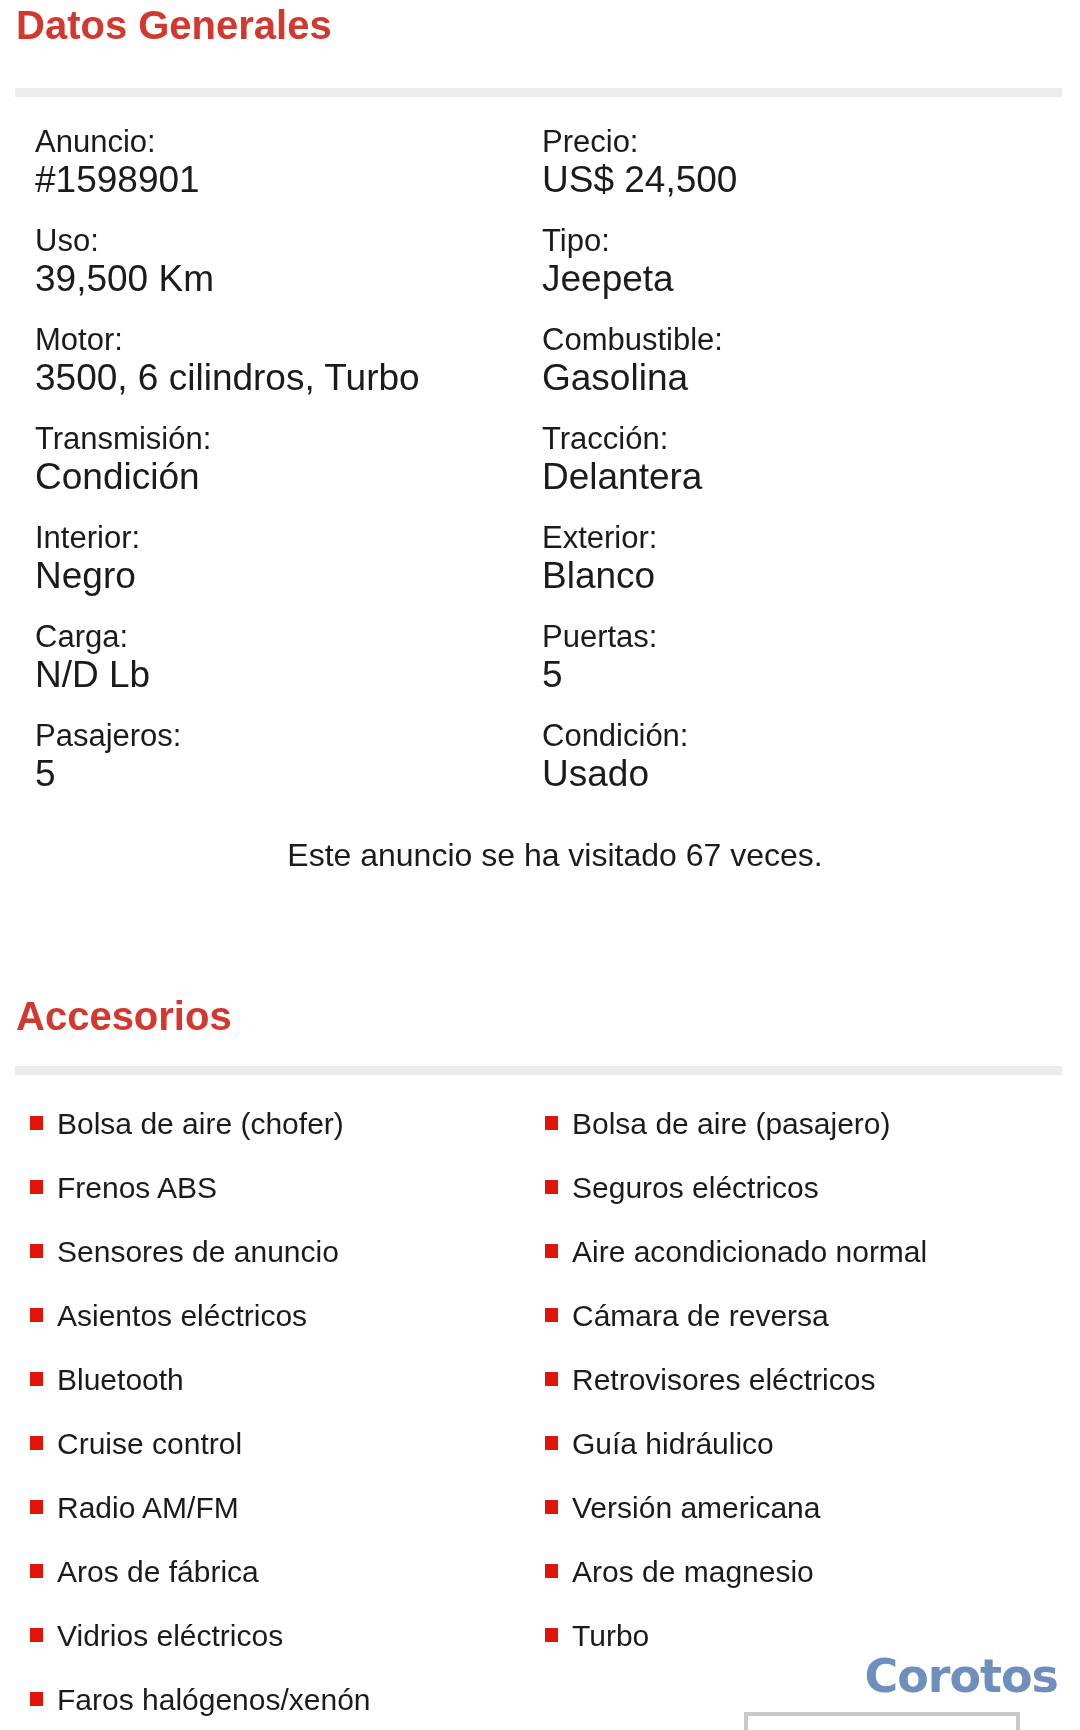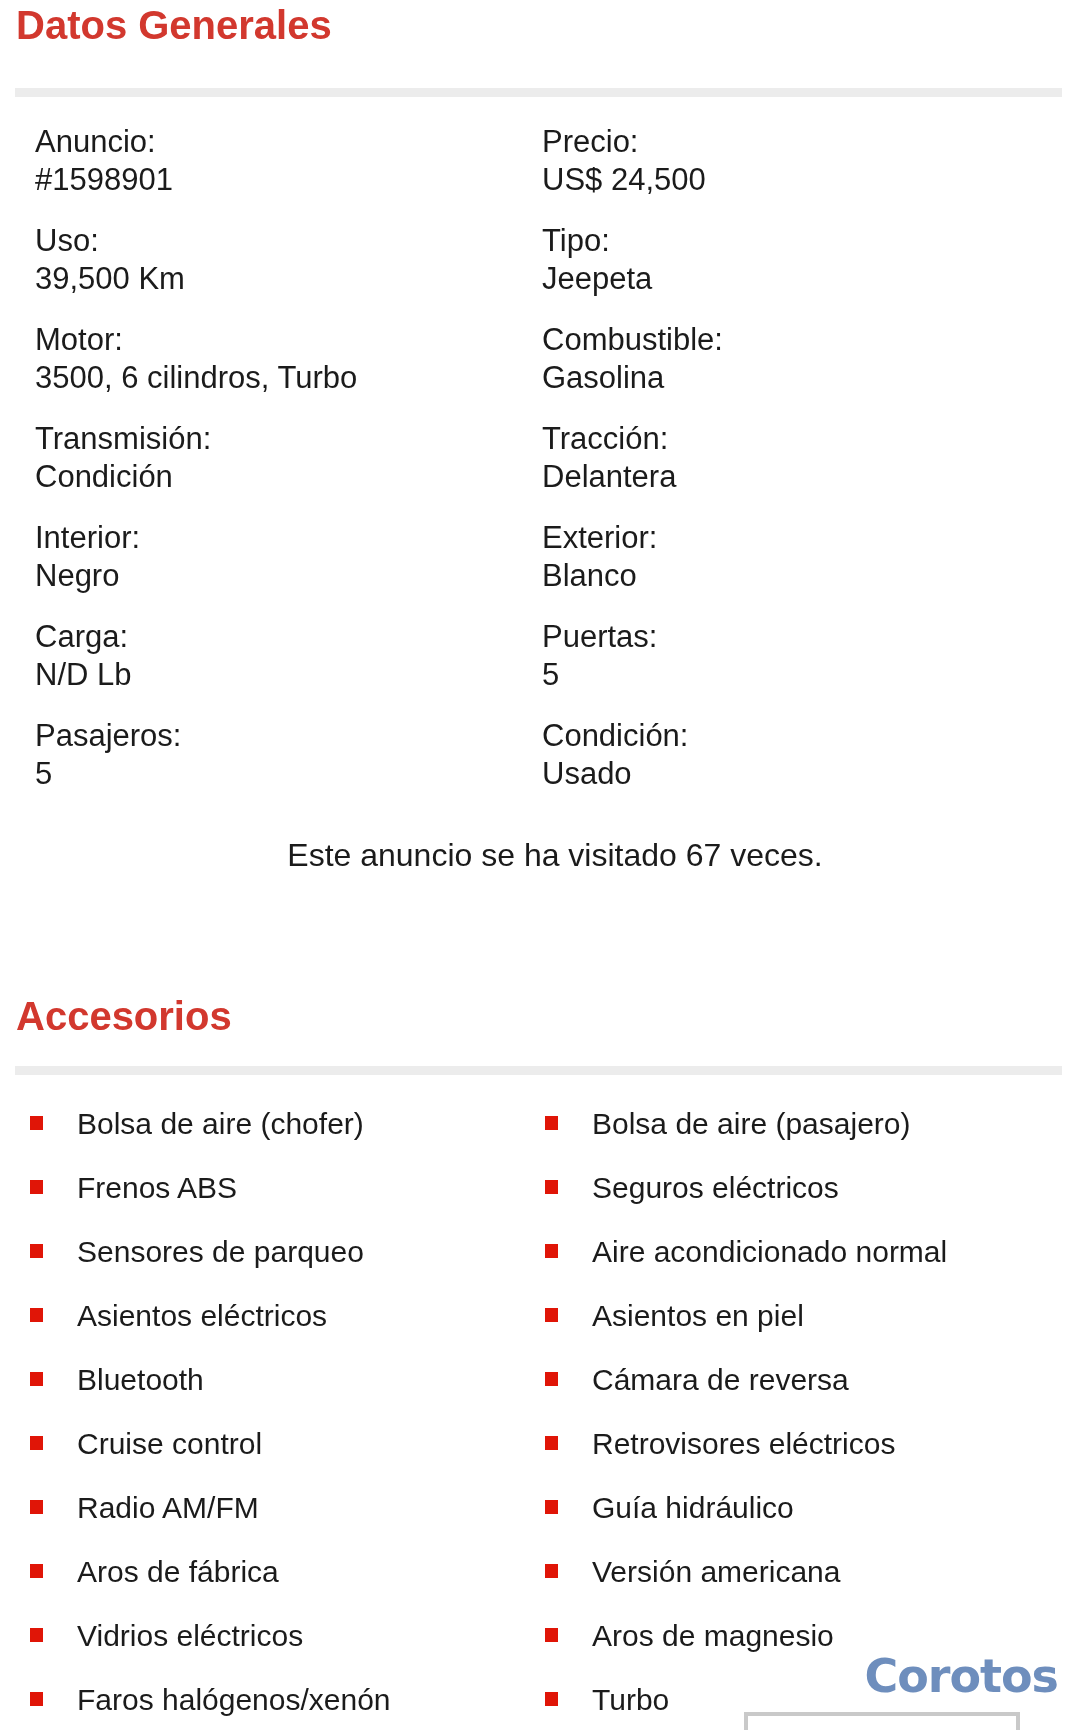--- a/index.html
+++ b/index.html
@@ -17,31 +17,31 @@
   .divider.second { margin-top:27px; }
 
   .datos-grid {
     display:grid; grid-auto-flow:column;
     grid-template-rows:repeat(7, auto);
     grid-template-columns:507px auto;
     margin:26px 0 0 35px;
   }
   .pair { margin-bottom:23px; }
   .pair .label { font-weight:400; font-size:31px; line-height:38px; }
-  .pair .value { font-weight:400; font-size:31px; line-height:38px; }
+  .pair .value { font-weight:400; font-size:37px; line-height:38px; }
 
   .visited-note { margin:22px 0 0 30px; font-size:32px; line-height:34px;text-align:center; }
 
   .acc-grid {
     display:grid; grid-auto-flow:column;
     grid-template-rows:repeat(10, auto);
     grid-template-columns:515px auto;
     margin:33px 0 0 30px;
   }
-  .acc-item { display:flex; align-items:flex-start; margin-bottom:32px;gap:20px; }
+  .acc-item { display:flex; align-items:flex-start; margin-bottom:32px; }
   .acc-item .bullet { width:13px; height:14px; background:#e01507; margin:8px 14px 0 0; flex:none; }
   .acc-item .acc-label { font-size:30px; line-height:32px; }
 
   .logo {
     position:absolute; top:1652px; right:22px;
     font-family:"DejaVu Sans", sans-serif;
     font-weight:800; font-size:46px; line-height:48px;
     color:#6e8ebd; letter-spacing:-1px;
     cursor:pointer;
   }
@@ -127,21 +127,21 @@
     <div class="acc-item">
       <span class="bullet"></span>
       <span class="acc-label">Bolsa de aire (chofer)</span>
     </div>
     <div class="acc-item">
       <span class="bullet"></span>
       <span class="acc-label">Frenos ABS</span>
     </div>
     <div class="acc-item">
       <span class="bullet"></span>
-      <span class="acc-label">Sensores de parqueo</span>
+      <span class="acc-label">Sensores de anuncio</span>
     </div>
     <div class="acc-item">
       <span class="bullet"></span>
       <span class="acc-label">Asientos eléctricos</span>
     </div>
     <div class="acc-item">
       <span class="bullet"></span>
       <span class="acc-label">Bluetooth</span>
     </div>
     <div class="acc-item">
@@ -169,24 +169,20 @@
       <span class="bullet"></span>
       <span class="acc-label">Bolsa de aire (pasajero)</span>
     </div>
     <div class="acc-item">
       <span class="bullet"></span>
       <span class="acc-label">Seguros eléctricos</span>
     </div>
     <div class="acc-item">
       <span class="bullet"></span>
       <span class="acc-label">Aire acondicionado normal</span>
-    </div>
-    <div class="acc-item">
-      <span class="bullet"></span>
-      <span class="acc-label">Asientos en piel</span>
     </div>
     <div class="acc-item">
       <span class="bullet"></span>
       <span class="acc-label">Cámara de reversa</span>
     </div>
     <div class="acc-item">
       <span class="bullet"></span>
       <span class="acc-label">Retrovisores eléctricos</span>
     </div>
     <div class="acc-item">

